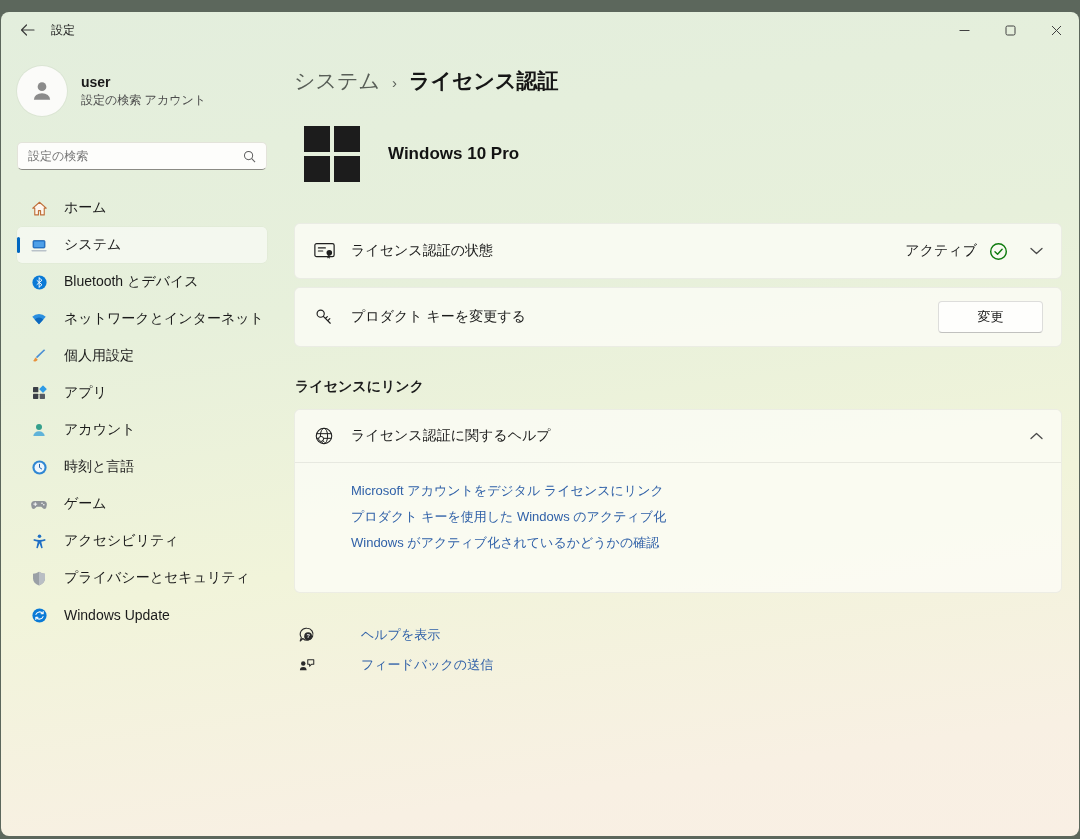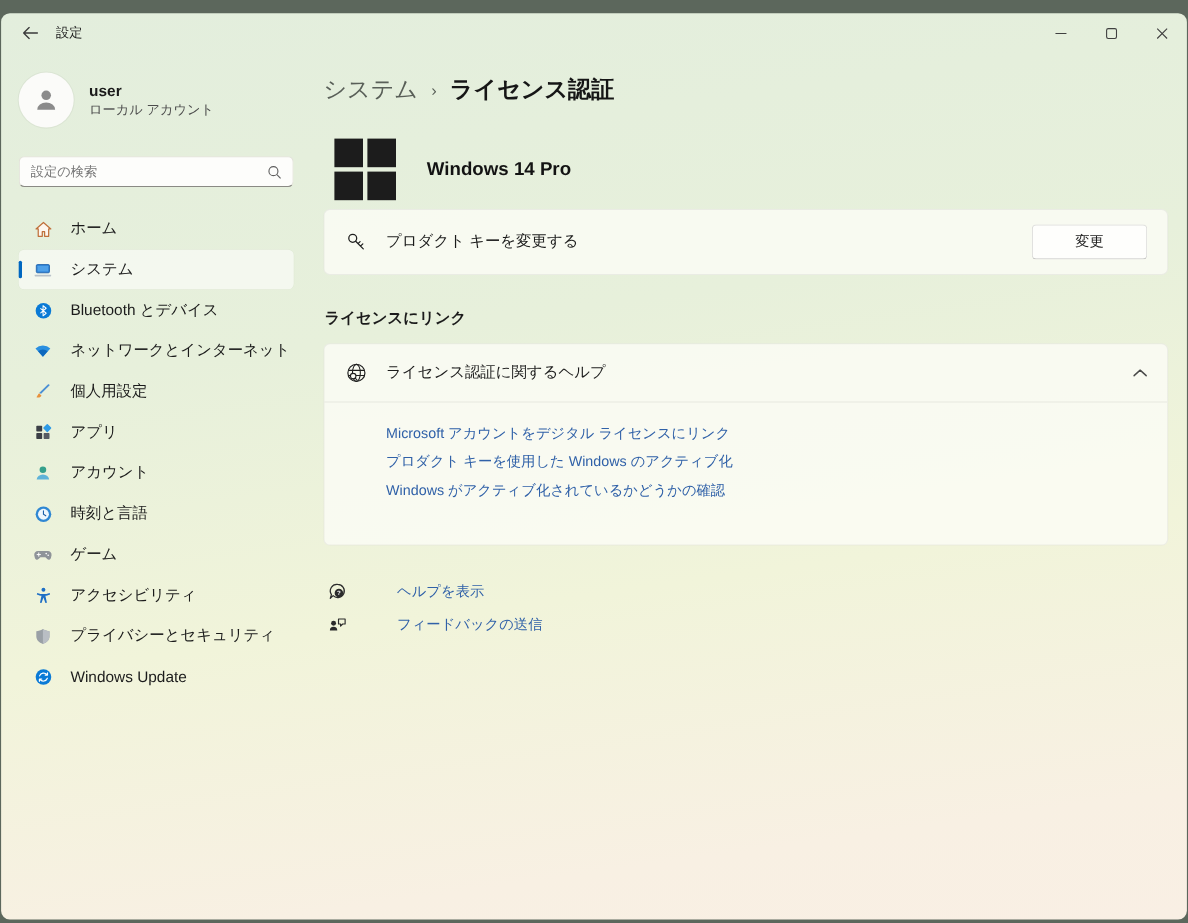--- a/index.html
+++ b/index.html
@@ -121,21 +121,21 @@
 
       <div class="user-row">
         <div class="avatar">
           <svg width="26" height="26" viewBox="0 0 24 24">
             <circle cx="12" cy="8" r="4" fill="#8b8b8b"></circle>
             <path d="M4.5 20 a7.5 6 0 0 1 15 0 z" fill="#8b8b8b"></path>
           </svg>
         </div>
         <div class="user-meta">
           <div class="user-name">user</div>
-          <div class="user-type">ローカル アカウント</div>
+          <div class="user-type">設定の検索 アカウント</div>
         </div>
       </div>
 
       <div class="search-box">
         <input class="search-ph" placeholder="設定の検索" style="">
         <svg width="13" height="13" viewBox="0 0 14 14">
           <circle cx="6" cy="6" r="4.4" stroke="#5f5f5f" stroke-width="1.1" fill="none"></circle>
           <path d="M9.4 9.4 L13 13" stroke="#5f5f5f" stroke-width="1.1"></path>
         </svg>
       </div>
@@ -279,23 +279,48 @@
         <span class="bc-current">ライセンス認証</span>
       </div>
 
       <div class="edition-row">
         <div class="winlogo">
           <div></div>
             <div></div>
             <div></div>
             <div></div>
         </div>
-        <span class="edition-name">Windows 14 Pro</span>
-      </div>
-
+        <span class="edition-name">Windows 10 Pro</span>
+      </div>
+
+      <div class="card card1">
+        <div class="card-row">
+          <span class="card-ico">
+            <svg width="21" height="18" viewBox="0 0 24 20">
+                <rect x="1" y="1.5" width="22" height="15" rx="2" stroke="#1f1f1f" stroke-width="1.4" fill="none"></rect>
+                <path d="M5 6.5 h8 M5 10 h5" stroke="#1f1f1f" stroke-width="1.3" stroke-linecap="round"></path>
+                <circle cx="17.5" cy="12" r="3.2" fill="#1f1f1f"></circle>
+                <path d="M16 14.5 l-1 4 1.5 -1 1 1.5 1 -4" fill="#1f1f1f"></path>
+              </svg>
+          </span>
+          <span class="card-label">ライセンス認証の状態</span>
+          <span class="status-text">アクティブ</span>
+          <span class="status-check">
+            <svg width="19" height="19" viewBox="0 0 20 20">
+                <circle cx="10" cy="10" r="8.2" stroke="#0f7b0f" stroke-width="1.5" fill="none"></circle>
+                <path d="M6.3 10.2 L9 12.8 L13.8 7.6" stroke="#0f7b0f" stroke-width="1.5" fill="none" stroke-linecap="round" stroke-linejoin="round"></path>
+              </svg>
+          </span>
+          <span class="chev">
+            <svg width="13" height="8" viewBox="0 0 13 8">
+                <path d="M1 1.5 L6.5 6.5 L12 1.5" stroke="#4a4a4a" stroke-width="1.3" fill="none" stroke-linecap="round" stroke-linejoin="round"></path>
+              </svg>
+          </span>
+        </div>
+      </div>
 
       <div class="card card2">
         <div class="card-row">
           <span class="card-ico">
             <svg width="20" height="20" viewBox="0 0 24 24">
                 <circle cx="8" cy="8" r="4.3" stroke="#1f1f1f" stroke-width="1.4" fill="none"></circle>
                 <path d="M11.2 11.2 L19.5 19.5 M16.5 16.5 L19 14 M13.8 13.8 L16 11.6" stroke="#1f1f1f" stroke-width="1.4" fill="none" stroke-linecap="round"></path>
               </svg>
           </span>
           <span class="card-label">プロダクト キーを変更する</span>

